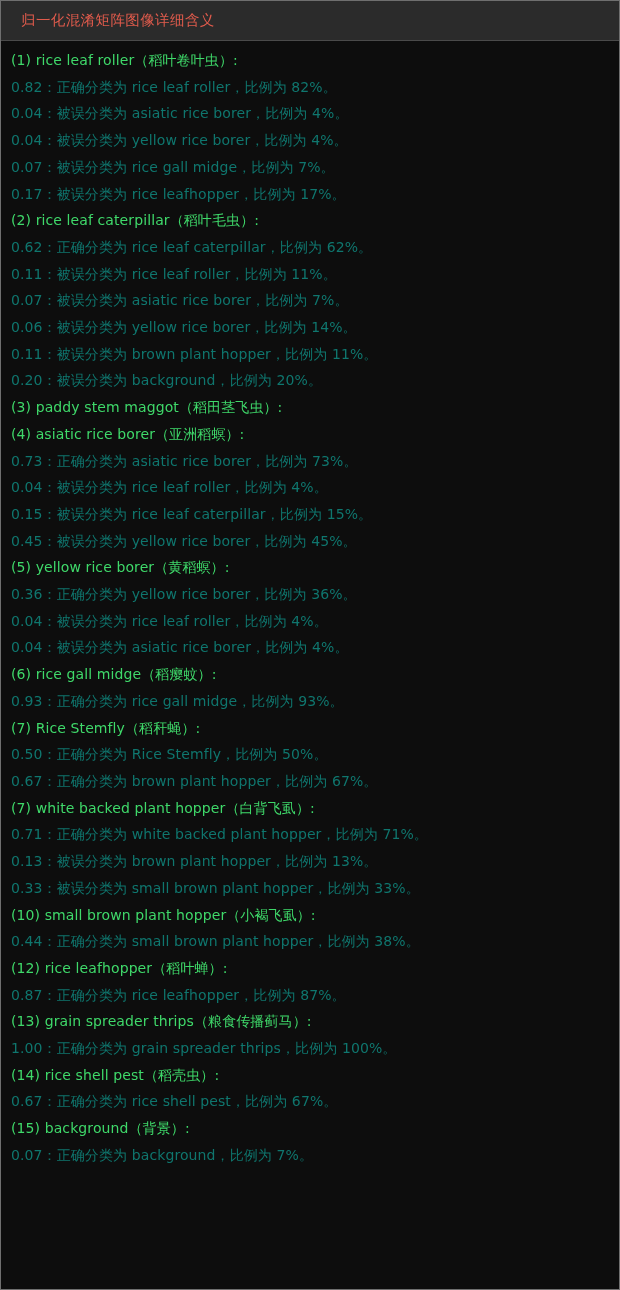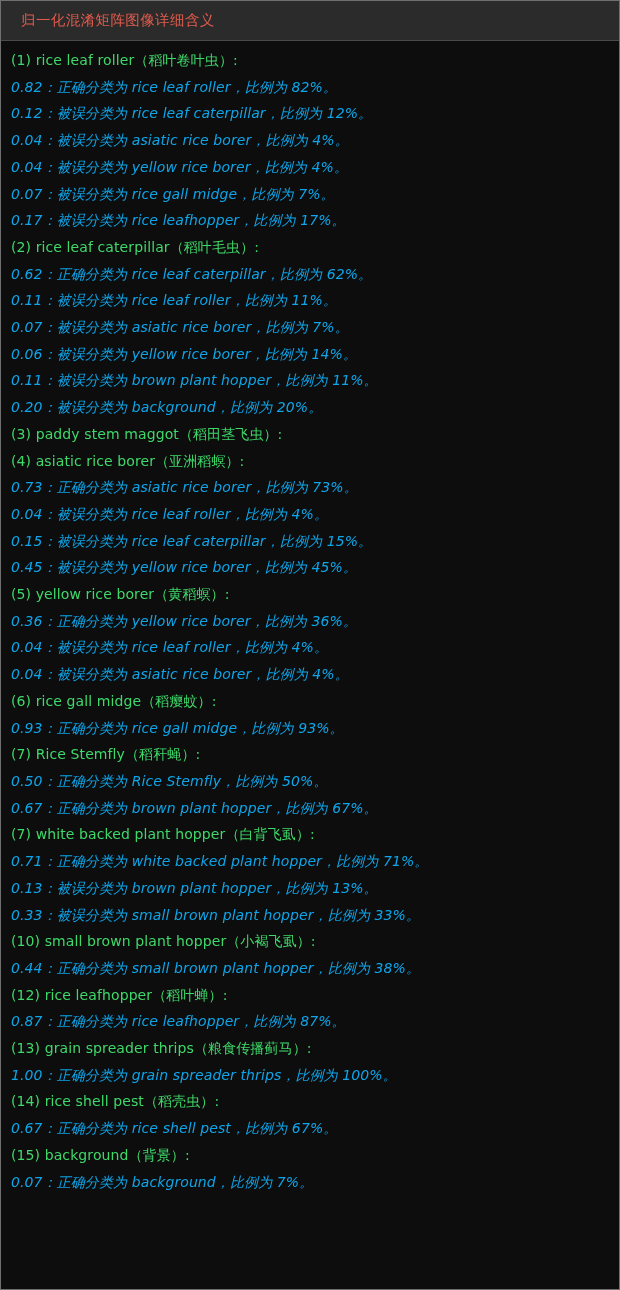--- a/index.html
+++ b/index.html
@@ -39,35 +39,33 @@
   .line {
     font-size: 14px;
     line-height: 26.7px;
     white-space: nowrap;
     letter-spacing: 0.1px;
   }
   .line.header {
     color: #3fd96a;
   }
   .line.entry {
-    color: #0ea5e9;
-    font-style: italic;
+    color: #0f766e;
   }
 </style>
 </head>
 <body>
 
 <div id="page">
   <div id="titlebar">
     <span class="title">归一化混淆矩阵图像详细含义</span>
   </div>
   <div id="content">
       <div class="line header">(1) rice leaf roller（稻叶卷叶虫）:</div>
       <div class="line entry">0.82：正确分类为 rice leaf roller，比例为 82%。</div>
-      <div class="line entry">0.12：被误分类为 rice leaf caterpillar，比例为 12%。</div>
       <div class="line entry">0.04：被误分类为 asiatic rice borer，比例为 4%。</div>
       <div class="line entry">0.04：被误分类为 yellow rice borer，比例为 4%。</div>
       <div class="line entry">0.07：被误分类为 rice gall midge，比例为 7%。</div>
       <div class="line entry">0.17：被误分类为 rice leafhopper，比例为 17%。</div>
       <div class="line header">(2) rice leaf caterpillar（稻叶毛虫）:</div>
       <div class="line entry">0.62：正确分类为 rice leaf caterpillar，比例为 62%。</div>
       <div class="line entry">0.11：被误分类为 rice leaf roller，比例为 11%。</div>
       <div class="line entry">0.07：被误分类为 asiatic rice borer，比例为 7%。</div>
       <div class="line entry">0.06：被误分类为 yellow rice borer，比例为 14%。</div>
       <div class="line entry">0.11：被误分类为 brown plant hopper，比例为 11%。</div>

